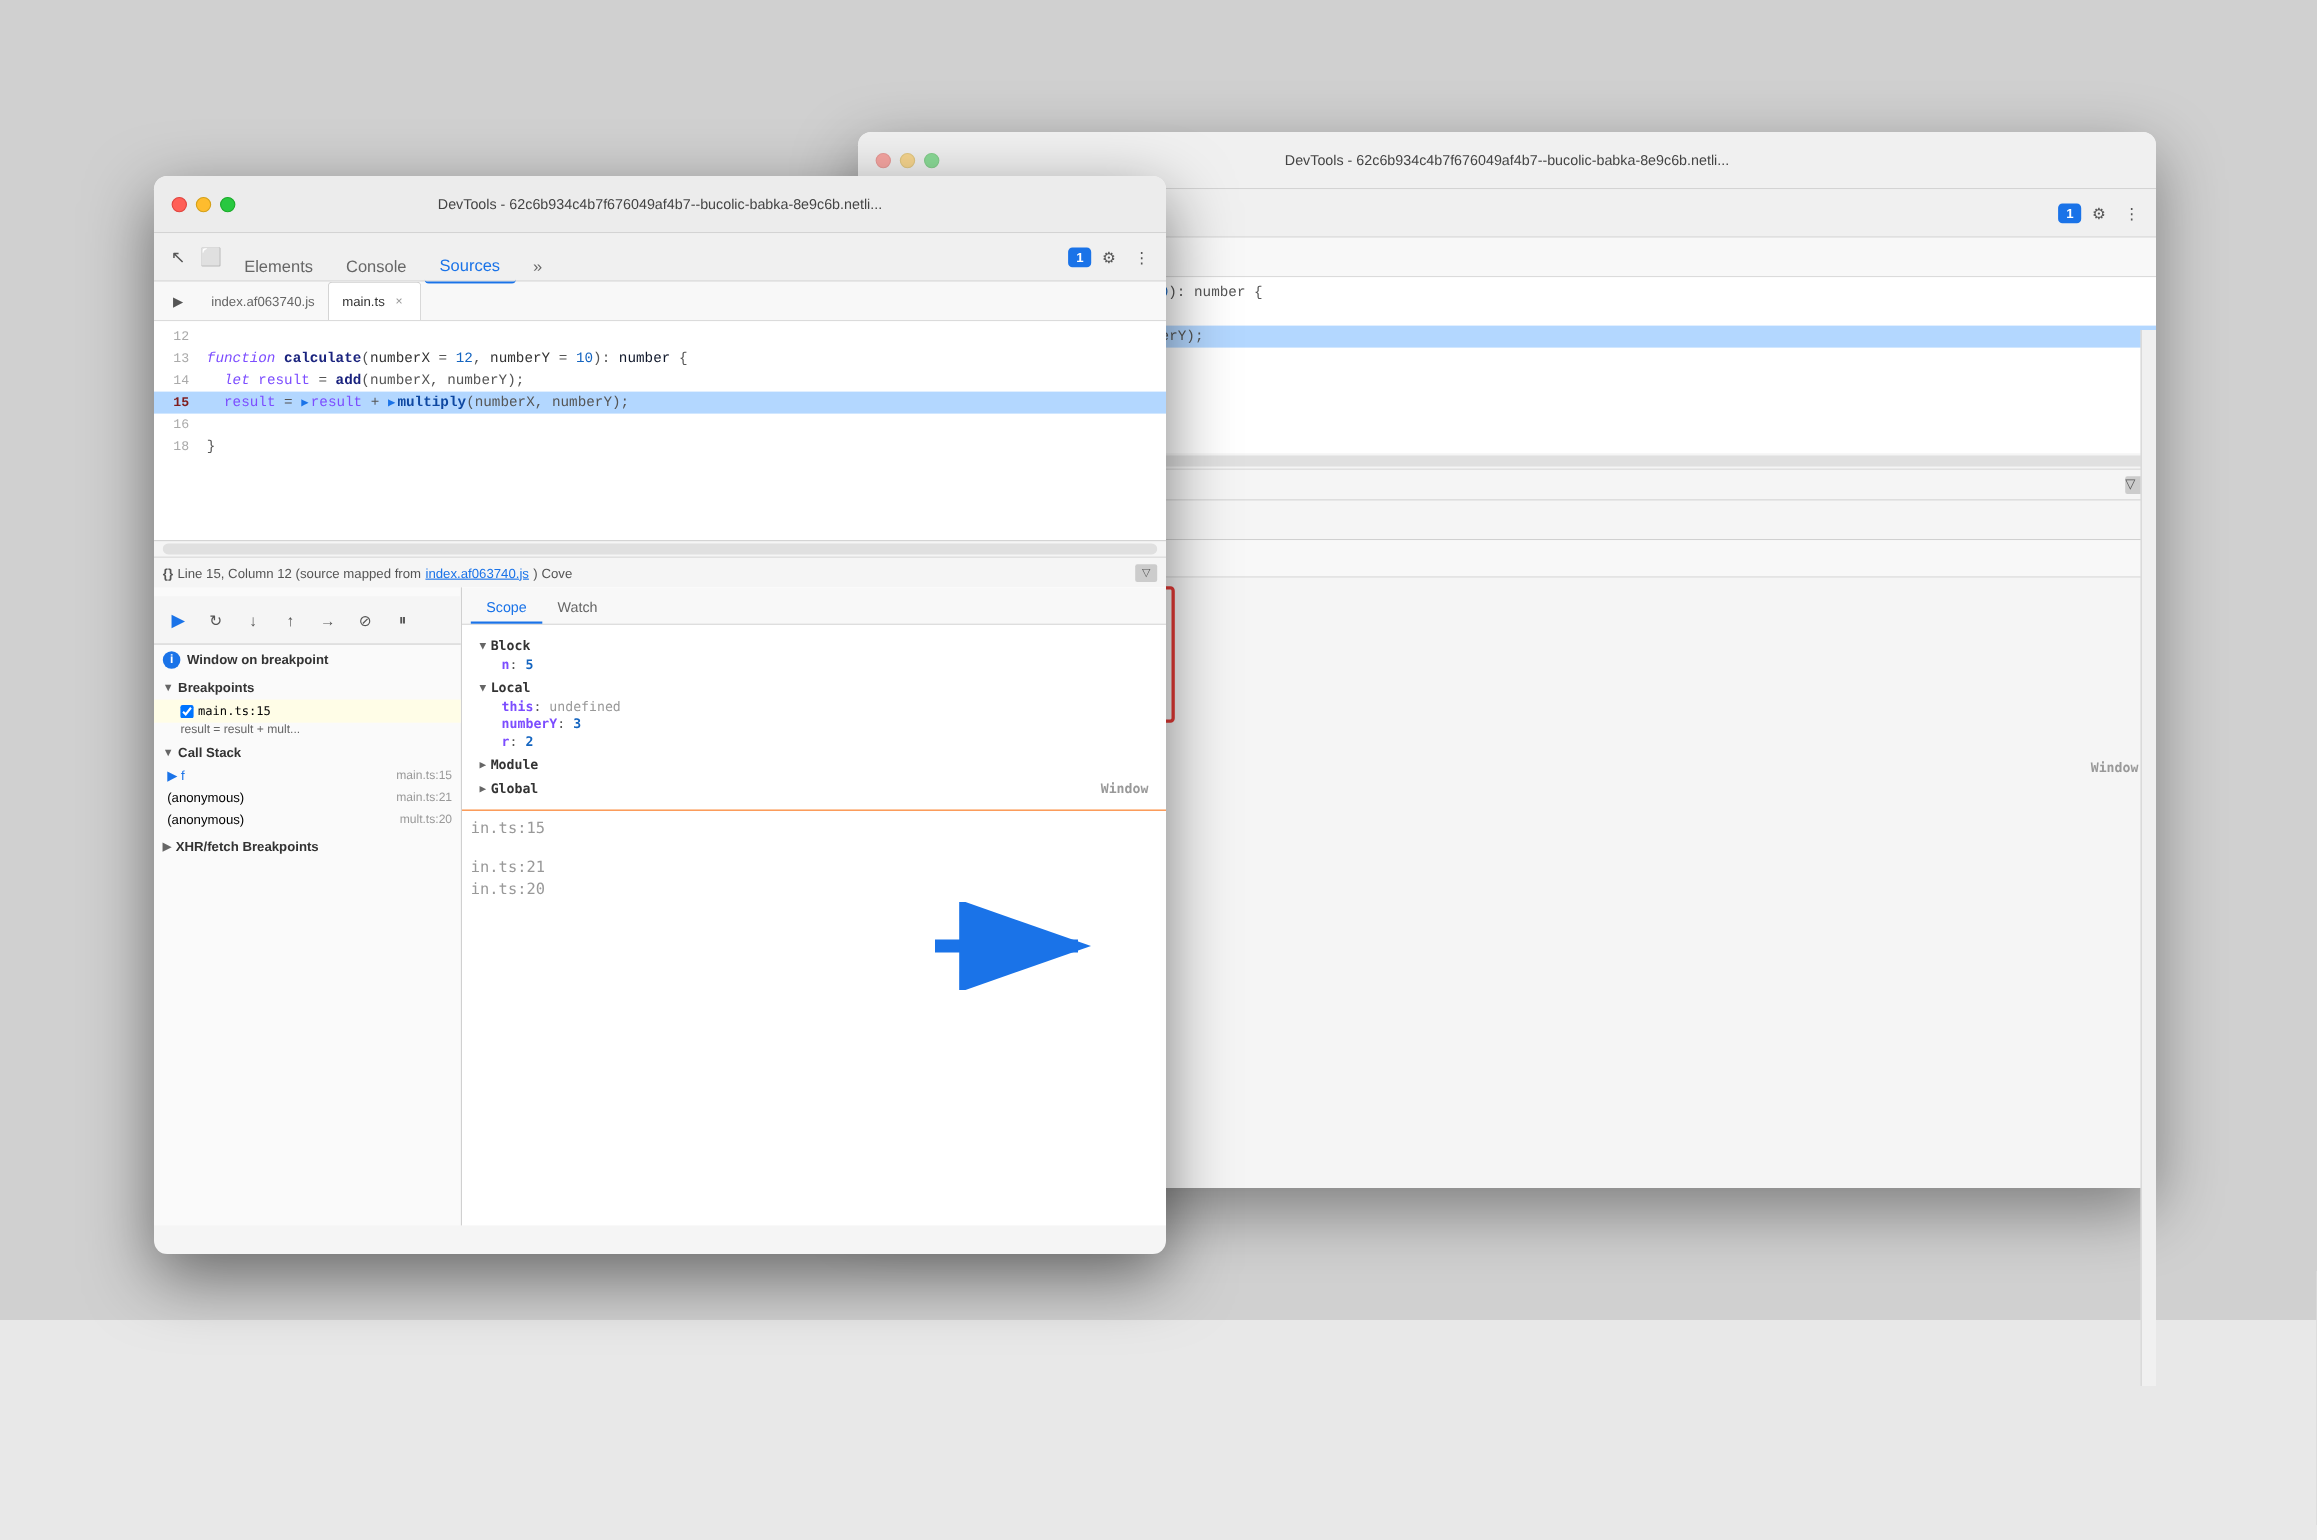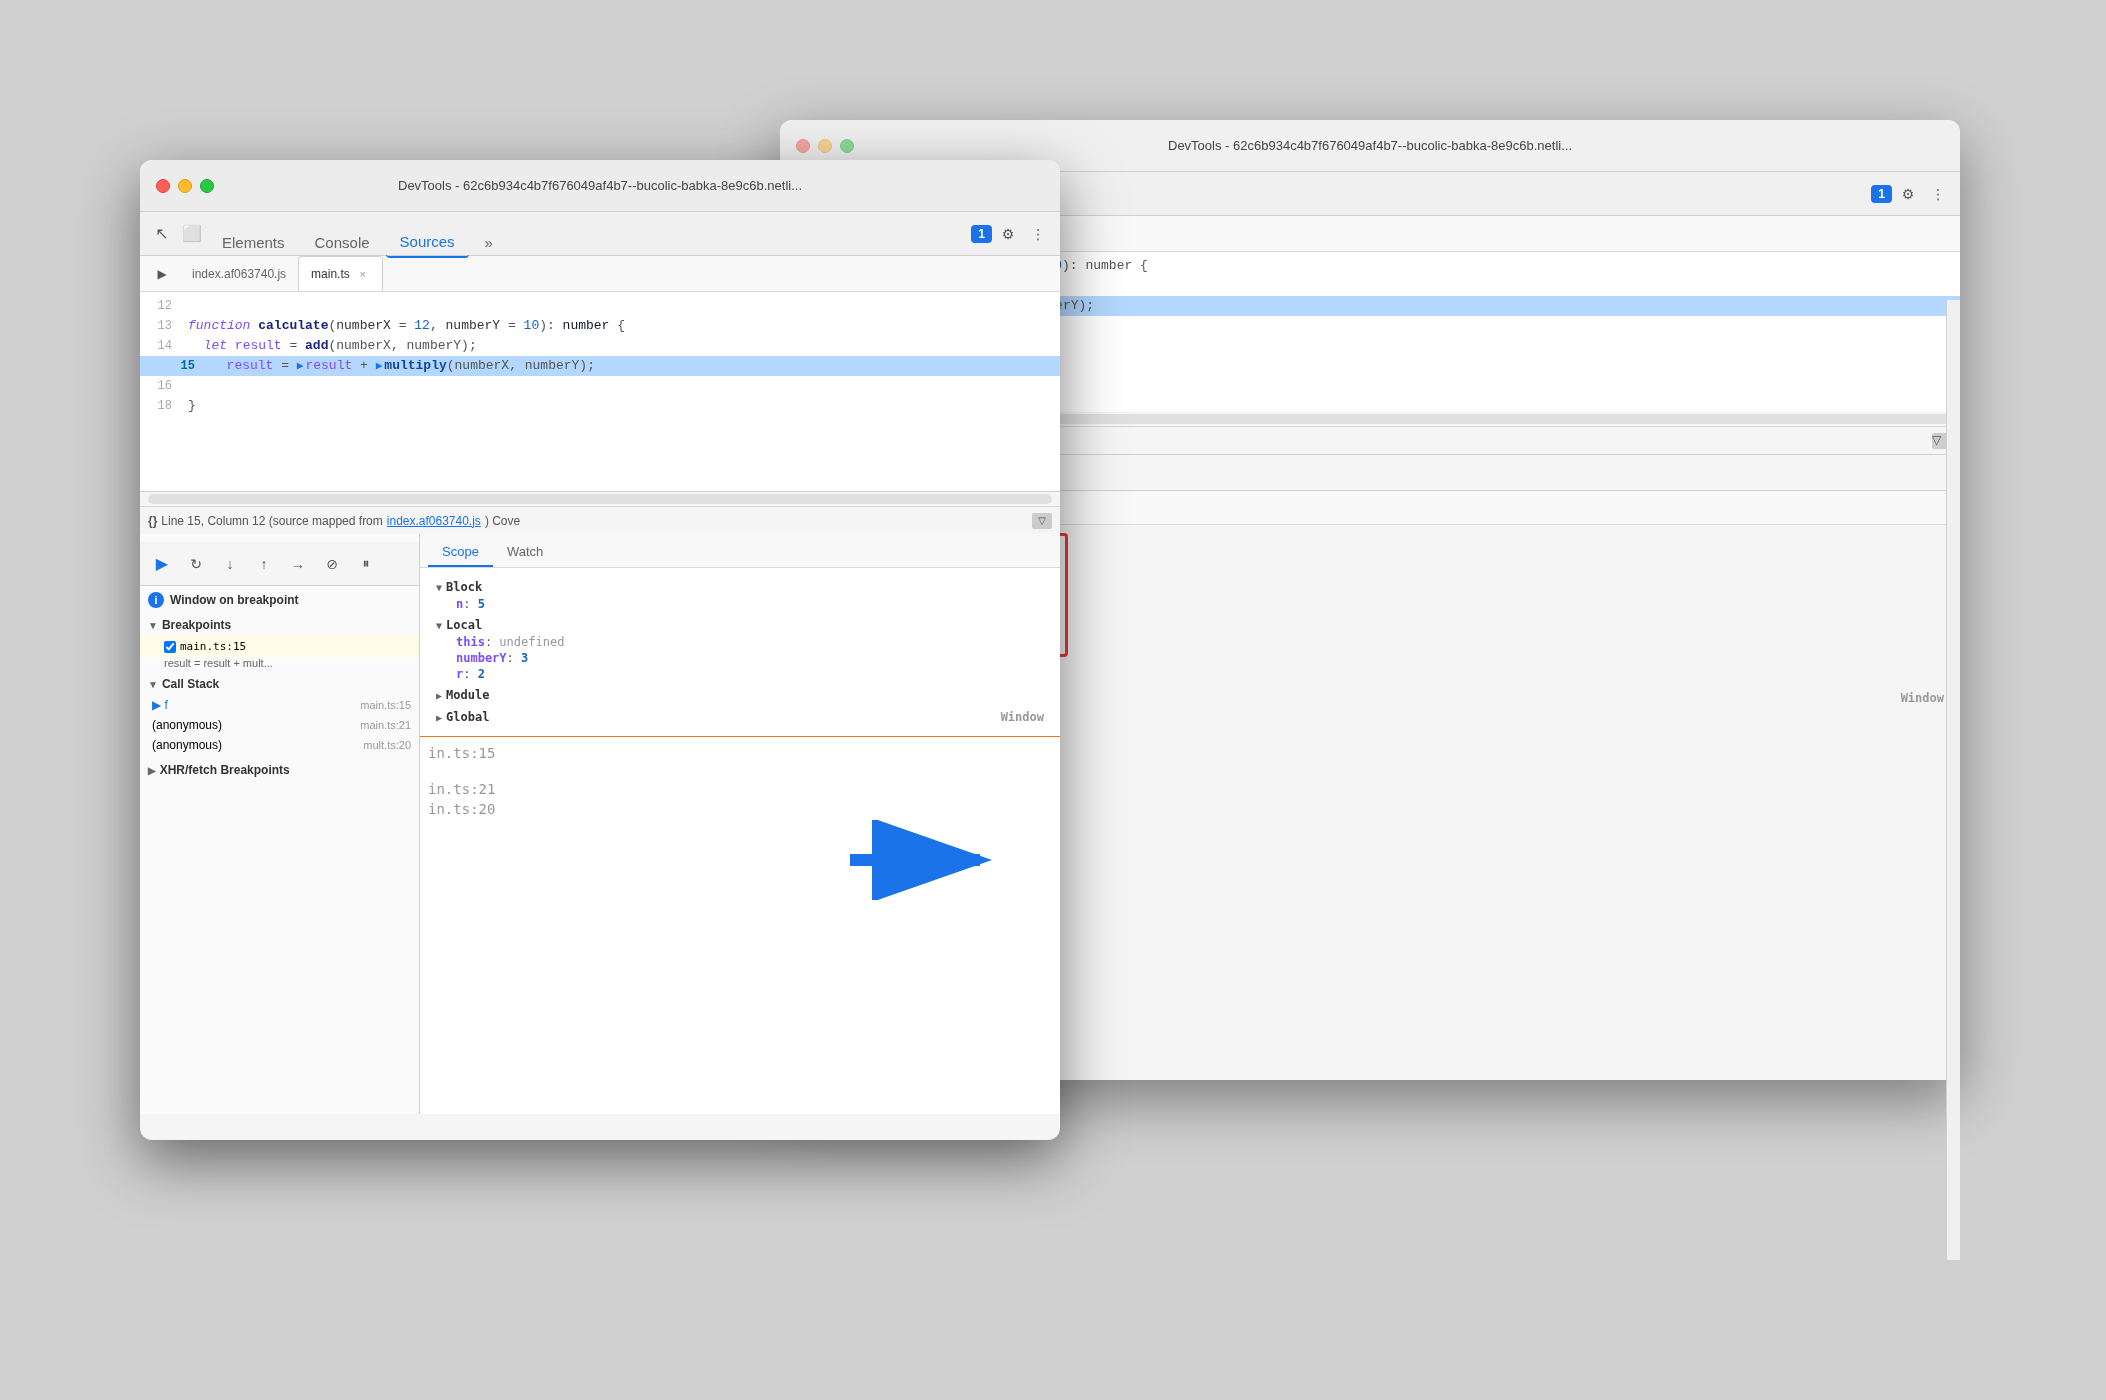--- a/index.html
+++ b/index.html
@@ -10,21 +10,21 @@
       height: 1400px;
       position: relative;
       overflow: hidden;
     }
 
     
     .screenshot-container {
       position: absolute;
       top: 0; left: 0;
       width: 2106px;
-      height: 1400px;
+      height: 1200px;
       background: #d0d0d0;
       display: flex;
       align-items: center;
       justify-content: center;
     }
 
     
     .devtools-window-back {
       position: absolute;
       top: 120px;
@@ -620,21 +620,21 @@
       </div>
       <div class="code-line">
         <div class="line-num">13</div>
         <div class="line-content"><span class="kw">function</span> <span class="fn">calculate</span><span class="op">(</span><span class="param">numberX</span> <span class="op">=</span> <span class="num">12</span><span class="op">, </span><span class="param">numberY</span> <span class="op">=</span> <span class="num">10</span><span class="op">): </span><span class="type">number</span> <span class="op">{</span></div>
       </div>
       <div class="code-line">
         <div class="line-num">14</div>
         <div class="line-content"><span class="op">  </span><span class="kw">let</span> <span class="var-name">result</span> <span class="op">= </span><span class="fn">add</span><span class="op">(numberX, numberY);</span></div>
       </div>
       <div class="code-line highlighted">
-        <div class="line-num" style="color:#0369a1;font-weight:bold;margin-left:23px;">15</div>
+        <div class="line-num" style="color:#7f1d1d;font-weight:bold;">15</div>
         <div class="line-content"><span class="op">  </span><span class="var-name">result</span> <span class="op">= </span><span class="bp-arrow">▶</span><span class="var-name">result</span> <span class="op">+ </span><span class="bp-arrow">▶</span><span class="builtin">multiply</span><span class="op">(numberX, numberY);</span></div>
       </div>
       <div class="code-line">
         <div class="line-num">16</div>
         <div class="line-content"></div>
       </div>
       <div class="code-line">
         <div class="line-num">18</div>
         <div class="line-content"><span class="op">}</span></div>
       </div>

